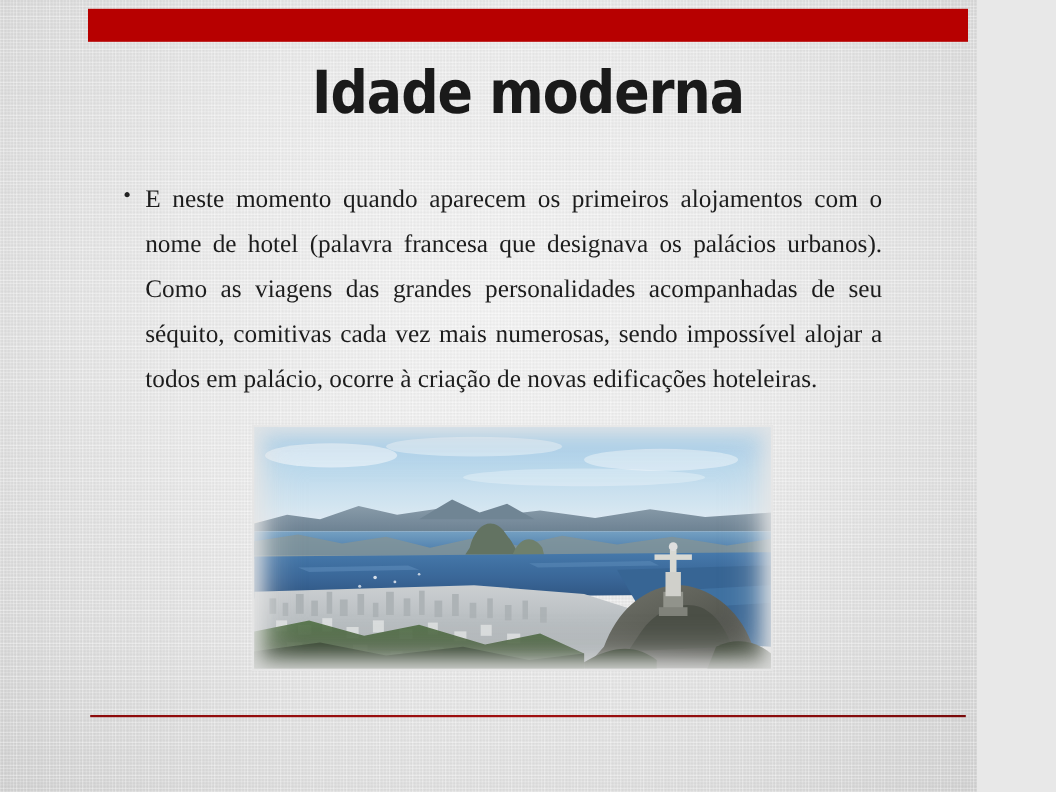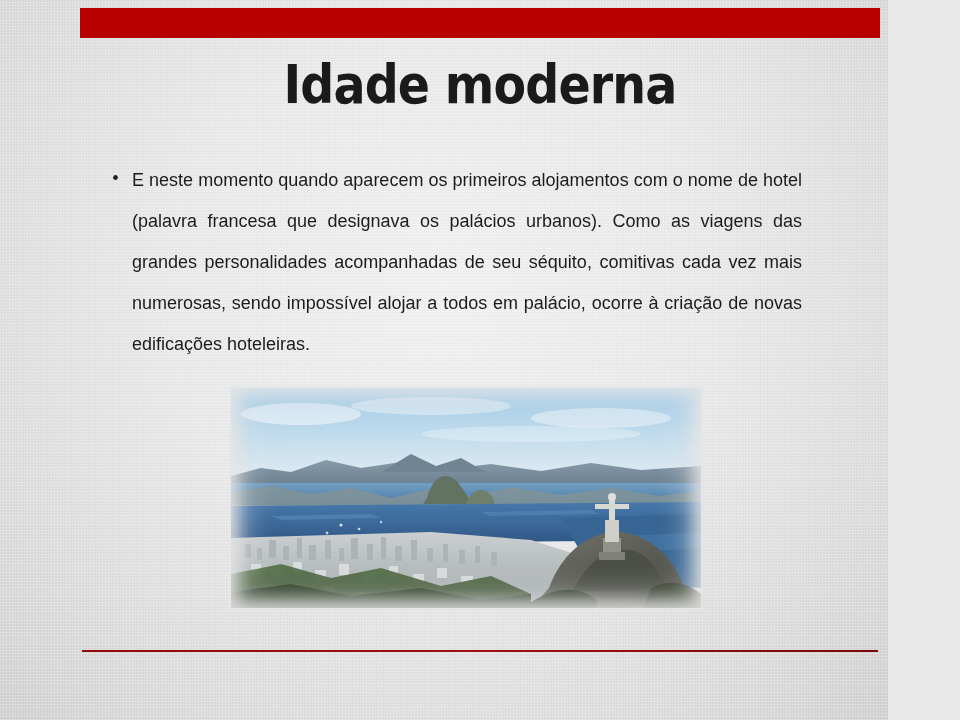--- a/index.html
+++ b/index.html
@@ -73,22 +73,22 @@
     flex: 0 0 auto;
     width: 20px;
     font-size: 20px;
     line-height: 28px;
     color: #222;
     text-align: left;
     padding-top: 4px;
   }
   .bullet-text {
     flex: 1 1 auto;
-    font-family: Liberation Sans, sans-serif;
-    font-size: 18px;
+    font-family: Liberation Serif, serif;
+    font-size: 23px;
     line-height: 41px;
     color: #1c1c1c;
     text-align: justify;
     text-justify: inter-word;
   }
 
   .photo-wrap {
     position: absolute;
     left: 231px;
     top: 388px;

